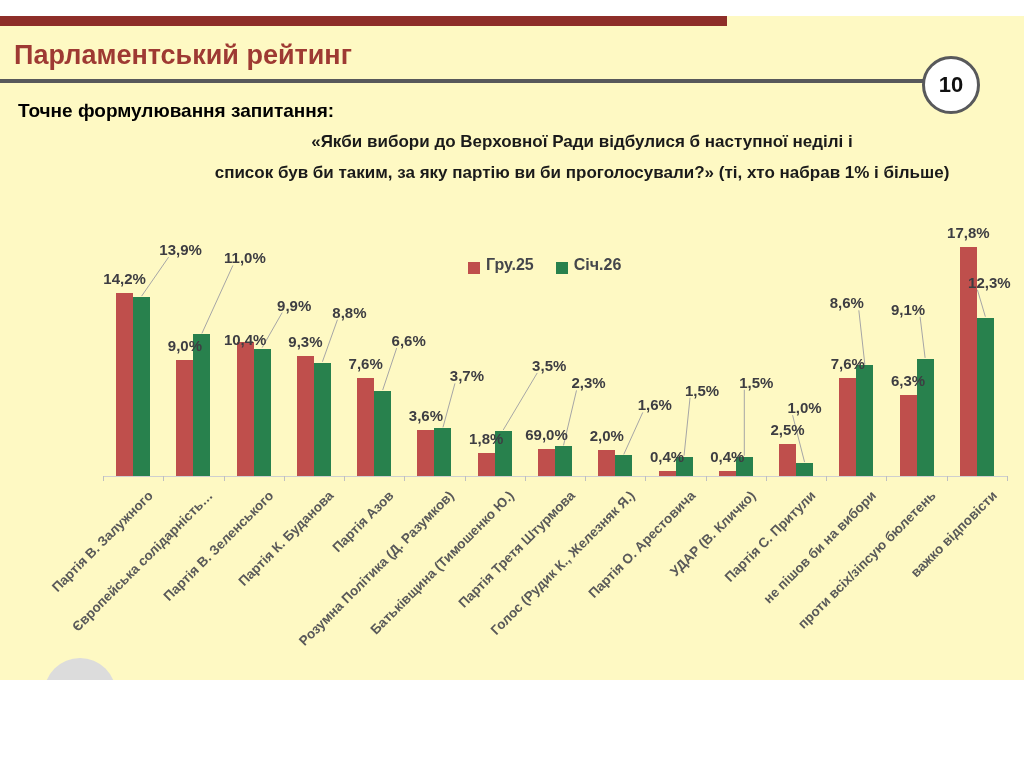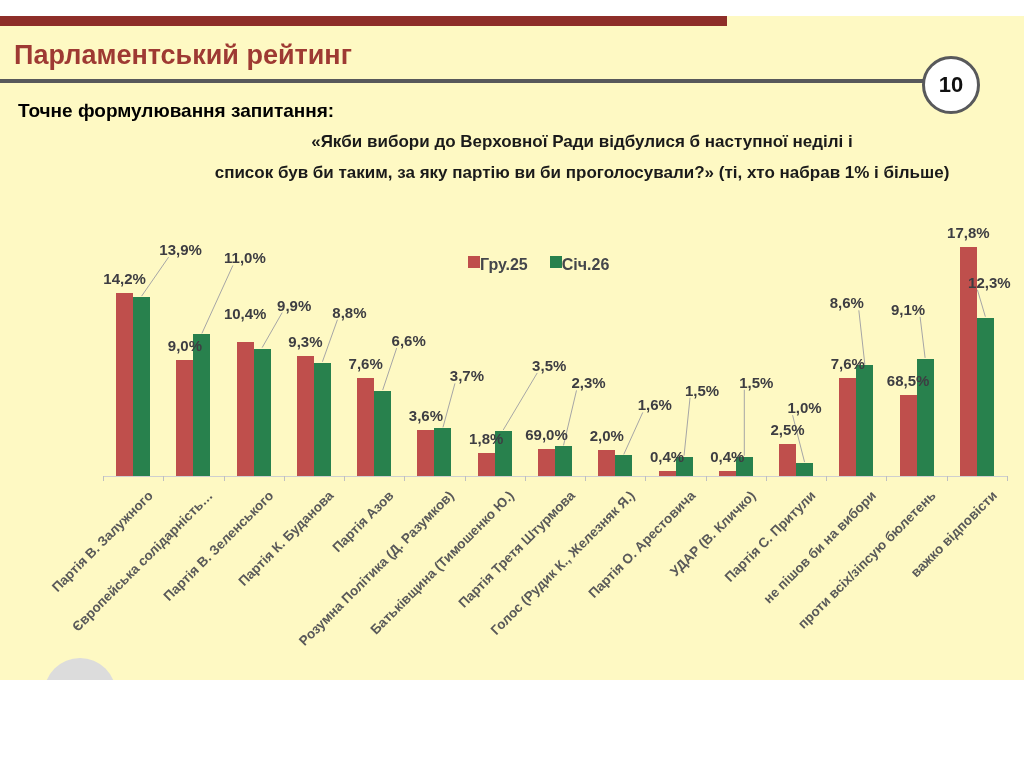--- a/index.html
+++ b/index.html
@@ -19,21 +19,21 @@
   #leader-svg{position:absolute;left:0;top:0;width:1024px;height:440px;}
   .bar{position:absolute;}
   .dlabel{position:absolute;font-size:15px;font-weight:700;color:#3d3d42;white-space:nowrap;
           transform:translateX(-50%);}
   .axis-line{position:absolute;background:#cfcfcf;height:1px;}
   .tick{position:absolute;width:1px;height:5px;background:#bfbfbf;}
   .cat-anchor{position:absolute;width:0;height:0;}
   .cat-label{position:absolute;right:0;top:0;white-space:nowrap;font-size:13.5px;font-weight:700;
              color:#595959;transform-origin:100% 0;transform:rotate(-45deg);}
   .legend{position:absolute;left:468px;top:40px;display:flex;gap:22px;align-items:center;}
-  .legend-item{display:flex;align-items:flex-start;gap:0;font-size:16px;font-weight:700;color:#44464b;}
+  .legend-item{display:flex;align-items:flex-end;gap:6px;font-size:16px;font-weight:700;color:#44464b;}
   .swatch{width:12px;height:12px;display:inline-block;}
   .footer-rule{position:absolute;left:152px;top:710px;width:764px;height:5px;background:#54565a;}
   .active-badge{position:absolute;left:914px;top:664px;width:96px;height:96px;border:3px solid #54565a;
                 border-radius:50%;background:#fff;box-sizing:border-box;display:flex;flex-direction:column;
                 align-items:center;justify-content:center;}
   .active-name{font-size:22px;font-weight:700;color:#9e201f;line-height:1;}
   .active-sub{font-size:11px;color:#7f7f7f;letter-spacing:4px;margin-top:2px;}
   .building{position:absolute;left:8px;top:642px;width:144px;height:116px;}
   .dome{position:absolute;left:36px;top:0;width:72px;height:36px;background:#dcdcdc;
         border-radius:72px 72px 0 0;}
@@ -117,21 +117,21 @@
       </div>
       <div class="bar" style="left: 176.4px; top: 144.17px; width: 17px; height: 115.83px; background: rgb(191, 79, 76);"></div>
       <div class="bar" style="left: 193.4px; top: 118.43px; width: 17px; height: 141.57px; background: rgb(40, 129, 77);"></div>
       <div class="dlabel" style="left: 184.9px; top: 121.17px;">9,0%</div>
       <div class="dlabel" style="left: 244.9px; top: 33.43px;">11,0%</div>
       <div class="cat-anchor" style="left: 205.4px; top: 272px;">
         <div class="cat-label">Європейська солідарність…</div>
       </div>
       <div class="bar" style="left: 236.667px; top: 126.152px; width: 17px; height: 133.848px; background: rgb(191, 79, 76);"></div>
       <div class="bar" style="left: 253.667px; top: 132.587px; width: 17px; height: 127.413px; background: rgb(40, 129, 77);"></div>
-      <div class="dlabel" style="left: 245.167px; top: 89px;">10,4%</div>
+      <div class="dlabel" style="left: 245.167px; top: 115px;">10,4%</div>
       <div class="dlabel" style="left: 294.167px; top: 80.587px;">9,9%</div>
       <div class="cat-anchor" style="left: 265.667px; top: 272px;">
         <div class="cat-label">Партія В. Зеленського</div>
       </div>
       <div class="bar" style="left: 296.933px; top: 140.309px; width: 17px; height: 119.691px; background: rgb(191, 79, 76);"></div>
       <div class="bar" style="left: 313.933px; top: 146.744px; width: 17px; height: 113.256px; background: rgb(40, 129, 77);"></div>
       <div class="dlabel" style="left: 305.433px; top: 117.309px;">9,3%</div>
       <div class="dlabel" style="left: 349.433px; top: 87.744px;">8,8%</div>
       <div class="cat-anchor" style="left: 325.933px; top: 272px;">
         <div class="cat-label">Партія К. Буданова</div>
@@ -194,21 +194,21 @@
       </div>
       <div class="bar" style="left: 839.333px; top: 162.188px; width: 17px; height: 97.812px; background: rgb(191, 79, 76);"></div>
       <div class="bar" style="left: 856.333px; top: 149.318px; width: 17px; height: 110.682px; background: rgb(40, 129, 77);"></div>
       <div class="dlabel" style="left: 847.833px; top: 139.188px;">7,6%</div>
       <div class="dlabel" style="left: 846.833px; top: 78.318px;">8,6%</div>
       <div class="cat-anchor" style="left: 868.333px; top: 272px;">
         <div class="cat-label">не пішов би на вибори</div>
       </div>
       <div class="bar" style="left: 899.6px; top: 178.919px; width: 17px; height: 81.081px; background: rgb(191, 79, 76);"></div>
       <div class="bar" style="left: 916.6px; top: 142.883px; width: 17px; height: 117.117px; background: rgb(40, 129, 77);"></div>
-      <div class="dlabel" style="left: 908.1px; top: 155.919px;">68,5%</div>
+      <div class="dlabel" style="left: 908.1px; top: 155.919px;">6,3%</div>
       <div class="dlabel" style="left: 908.1px; top: 84.883px;">9,1%</div>
       <div class="cat-anchor" style="left: 928.6px; top: 272px;">
         <div class="cat-label">проти всіх/зіпсую бюлетень</div>
       </div>
       <div class="bar" style="left: 959.867px; top: 30.914px; width: 17px; height: 229.086px; background: rgb(191, 79, 76);"></div>
       <div class="bar" style="left: 976.867px; top: 101.699px; width: 17px; height: 158.301px; background: rgb(40, 129, 77);"></div>
       <div class="dlabel" style="left: 968.367px; top: 7.914px;">17,8%</div>
       <div class="dlabel" style="left: 989.367px; top: 57.699px;">12,3%</div>
       <div class="cat-anchor" style="left: 988.867px; top: 272px;">
         <div class="cat-label">важко відповісти</div>

